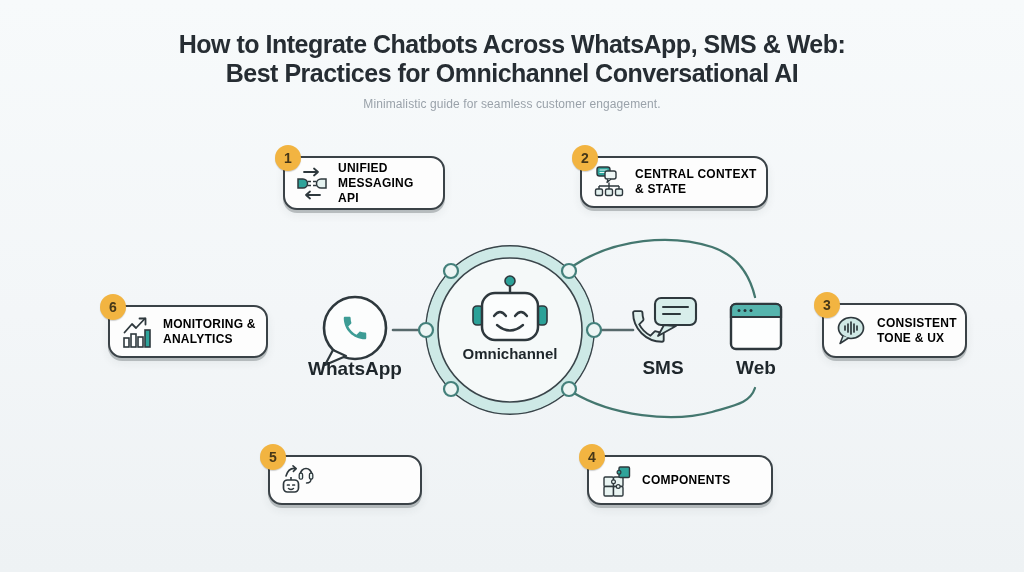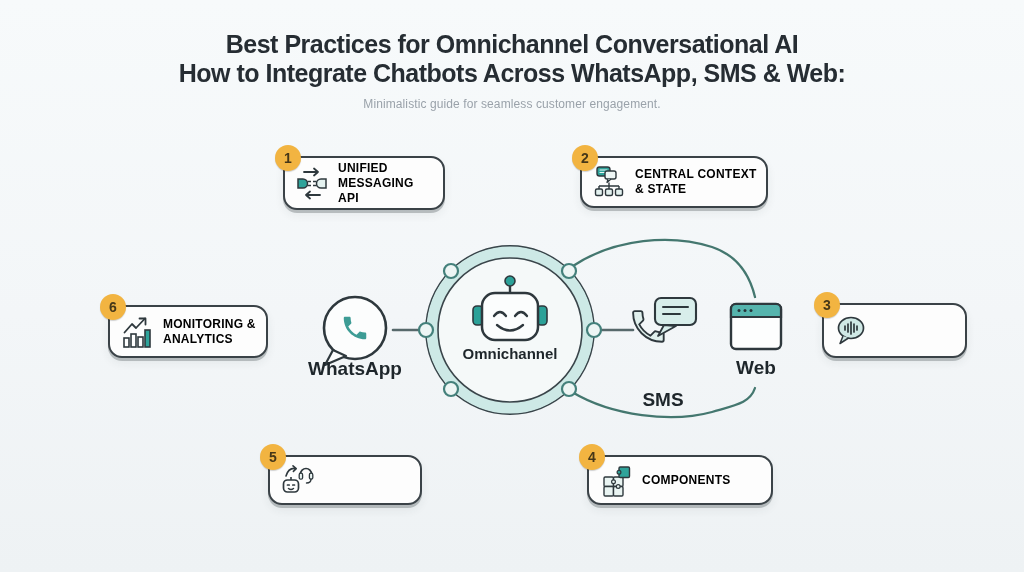--- a/index.html
+++ b/index.html
@@ -33,32 +33,32 @@
   .pos-2{left:580px;top:156px;width:188px;height:52px;}
   .pos-3{left:822px;top:303px;width:145px;height:55px;}
   .pos-4{left:587px;top:455px;width:186px;height:50px;}
   .pos-5{left:268px;top:455px;width:154px;height:50px;}
   .pos-6{left:108px;top:305px;width:160px;height:53px;}
   
   .lbl{position:absolute;z-index:2;text-align:center;font-weight:700;color:#1e262b;}
   .hub-label{left:435px;top:344px;width:150px;font-size:15px;line-height:19px;}
   .ch-label{font-size:19px;}
   .lbl-whatsapp{left:295px;top:358px;width:120px;}
-  .lbl-sms{left:623px;top:357px;width:80px;margin-top:32px;}
+  .lbl-sms{left:623px;top:357px;width:80px;}
   .lbl-web{left:716px;top:357px;width:80px;}
 </style>
 </head>
 <body>
 
 <div class="canvas">
 
   <div class="header">
     <div class="title">
+      <div>How to Integrate Chatbots Across WhatsApp, SMS &amp; Web:</div>
       <div>Best Practices for Omnichannel Conversational AI</div>
-      <div>How to Integrate Chatbots Across WhatsApp, SMS &amp; Web:</div>
     </div>
     <div class="subtitle">Minimalistic guide for seamless customer engagement.</div>
   </div>
 
   <svg class="net" width="1024" height="572" viewBox="0 0 1024 572">
 
     <path d="M 573 266 C 615 238 672 234 712 247 C 736 255 749 272 755 297" fill="none" stroke="#44776f" stroke-width="2.3" stroke-linecap="round"></path>
     <path d="M 572 392 C 612 416 672 423 712 412 C 736 405 750 403 755 388" fill="none" stroke="#44776f" stroke-width="2.3" stroke-linecap="round"></path>
 
     <path d="M 393 330 H 425" stroke="#57696b" stroke-width="2.6" stroke-linecap="round"></path>
@@ -154,20 +154,24 @@
     </div>
   </div>
 
   <div class="pbox pos-3">
     <span class="badge">3</span>
     <svg class="picon" width="34" height="34" viewBox="0 0 34 34">
       <ellipse cx="17" cy="14" rx="12.5" ry="10.5" fill="#cfe8e5" stroke="#2e383d" stroke-width="1.7"></ellipse>
       <path d="M9 22 L6 29.5 L14.5 24" fill="#cfe8e5" stroke="#2e383d" stroke-width="1.5" stroke-linejoin="round"></path>
       <path d="M11 12 V16 M14 10 V18 M17 8 V20 M20 10 V18 M23 12 V16" stroke="#2e383d" stroke-width="1.7" stroke-linecap="round"></path>
     </svg>
+    <div class="plabel">
+      <span>CONSISTENT</span>
+      <span>TONE &amp; UX</span>
+    </div>
   </div>
 
   <div class="pbox pos-4">
     <span class="badge">4</span>
     <svg class="picon" width="34" height="34" viewBox="0 0 34 34">
       <rect x="5" y="14" width="9.5" height="9.5" rx="1.2" fill="#e9f4f2" stroke="#2e383d" stroke-width="1.4"></rect>
       <rect x="14.5" y="14" width="9.5" height="9.5" rx="1.2" fill="#e9f4f2" stroke="#2e383d" stroke-width="1.4"></rect>
       <rect x="5" y="23.5" width="9.5" height="9.5" rx="1.2" fill="#e9f4f2" stroke="#2e383d" stroke-width="1.4"></rect>
       <rect x="14.5" y="23.5" width="9.5" height="9.5" rx="1.2" fill="#e9f4f2" stroke="#2e383d" stroke-width="1.4"></rect>
       <circle cx="14.5" cy="18.8" r="1.9" fill="#e9f4f2" stroke="#2e383d" stroke-width="1.2"></circle>

